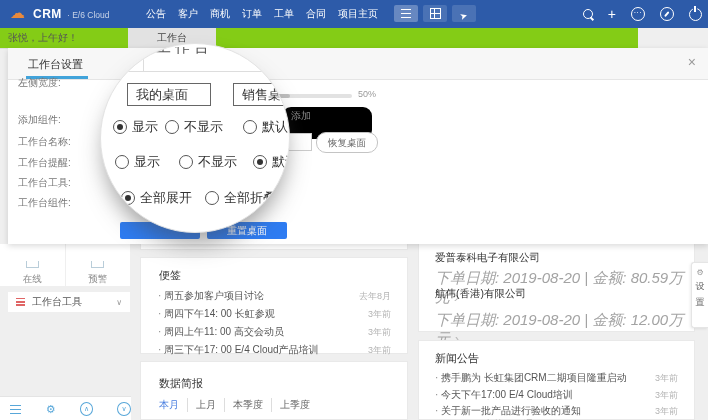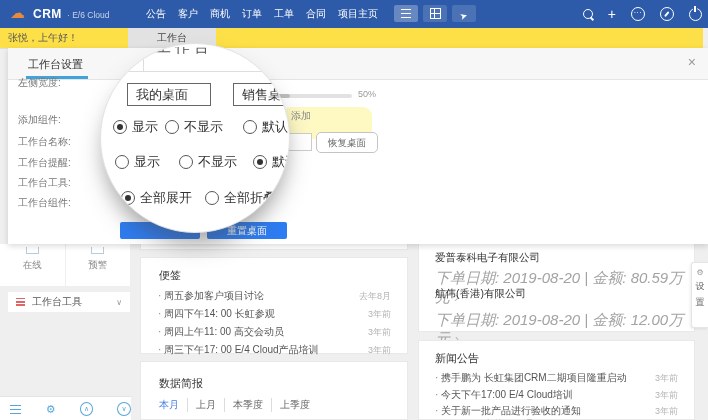--- a/index.html
+++ b/index.html
@@ -23,52 +23,52 @@
   #rightico{position:absolute;right:6px;top:0;height:28px;display:flex;align-items:center;gap:15px;}
   .i-search{position:relative;width:8px;height:8px;border:1.5px solid #fff;border-radius:50%;}
   .i-search::after{content:"";position:absolute;left:7px;top:7px;width:1.5px;height:4px;background:#fff;transform:rotate(-45deg);}
   .i-plus{color:#fff;font-size:14px;line-height:14px;font-weight:400;}
   .i-msg{width:12px;height:12px;border:1px solid #fff;border-radius:50%;color:#fff;font-size:7px;line-height:10px;text-align:center;letter-spacing:.5px;}
   .i-phone{position:relative;width:12px;height:12px;border:1px solid #fff;border-radius:50%;}
   .i-phone::before{content:"";position:absolute;left:5px;top:3px;width:1.5px;height:5.5px;background:#fff;transform:rotate(40deg);border-radius:1px;}
   .i-power{position:relative;width:11px;height:11px;border:1.5px solid #fff;border-radius:50%;}
   .i-power::before{content:"";position:absolute;left:4.2px;top:-3px;width:1.5px;height:6px;background:#fff;box-shadow:0 0 0 1.2px #2d5ba9;}
   
-  #greetbar{position:absolute;left:0;top:28px;width:703px;height:20px;background:#fde047;border-bottom:1px solid #dedede;z-index:5;}
+  #greetbar{position:absolute;left:0;top:28px;width:638px;height:20px;background:#84cc16;border-bottom:1px solid #dedede;z-index:5;}
   #greeting{position:absolute;left:8px;top:0;font-size:10px;color:#555;line-height:20px;}
   #wtab{position:absolute;left:128px;top:0;width:88px;height:20px;background:#e2e2e2;font-size:10px;color:#444;text-align:center;line-height:20px;}
   
   #panel{position:absolute;left:8px;top:48px;width:700px;height:196px;background:#fff;box-shadow:0 2px 6px rgba(0,0,0,.15);z-index:10;}
   #panelhead{position:absolute;left:0;top:0;right:0;height:31px;background:#f7f7f7;border-bottom:1px solid #e5e5e5;}
   #paneltab{position:absolute;left:20px;top:9px;font-size:11px;color:#333;}
   #tabline{position:absolute;left:18px;top:28px;width:62px;height:3px;background:#41a3da;}
   .close-x{position:absolute;right:12px;top:6px;font-size:14px;color:#999;cursor:default;}
   .flabel{position:absolute;left:10px;font-size:10px;color:#777;white-space:nowrap;}
   #slider{position:absolute;left:220px;top:46px;width:124px;height:4px;background:#e2e2e2;border-radius:2px;}
   #sliderfill{width:50%;height:4px;background:#bdbdbd;border-radius:2px;}
   #sliderpct{position:absolute;left:350px;top:41px;font-size:9px;color:#999;}
-  #addpill{position:absolute;left:274px;top:59px;width:90px;height:32px;background:#fef9c3;border-radius:9px;font-size:10px;color:#888;line-height:18px;padding-left:9px;box-sizing:border-box;}
+  #addpill{position:absolute;left:274px;top:59px;width:90px;height:32px;background:#000000;border-radius:9px;font-size:10px;color:#888;line-height:18px;padding-left:9px;box-sizing:border-box;}
   #nameinput{position:absolute;left:272px;top:85px;width:30px;height:16px;border:1px solid #ccc;background:#fff;}
-  #restorebtn{position:absolute;left:308px;top:84px;width:60px;height:19px;border:1px solid #c4c4c4;border-radius:5px;background:#fff;font-size:9.5px;color:#666;text-align:center;line-height:19px;}
+  #restorebtn{position:absolute;left:308px;top:84px;width:60px;height:19px;border:1px solid #c4c4c4;border-radius:10px;background:#fff;font-size:9.5px;color:#666;text-align:center;line-height:19px;}
   .bluebtn{position:absolute;top:174px;width:80px;height:17px;background:#2e7cf2;border-radius:2px;color:#fff;font-size:10px;text-align:center;line-height:17px;}
   
   #lens{position:absolute;left:100px;top:43px;width:190px;height:190px;border-radius:50%;background:#fff;border:1px solid #e3e3e3;box-shadow:0 14px 22px -4px rgba(70,70,70,.5);overflow:hidden;z-index:50;box-sizing:border-box;}
   .clipwrap{position:absolute;left:55px;top:3px;width:90px;height:19px;overflow:hidden;}
   .cliptext{display:block;margin-top:-9px;font-size:15px;color:#555;letter-spacing:4px;}
   .lens-hline{position:absolute;left:0;right:0;top:27px;height:1px;background:#ddd;}
   .lens-vline{position:absolute;left:42px;top:11px;width:1px;height:16px;background:#ddd;}
   .dtab{position:absolute;top:39px;height:23px;border:1.5px solid #666;background:#fff;font-size:13px;color:#333;line-height:21px;padding-left:8px;box-sizing:border-box;white-space:nowrap;overflow:hidden;}
   .opt{position:absolute;display:flex;align-items:center;white-space:nowrap;}
   .radio{position:relative;width:12px;height:12px;border:1.5px solid #555;border-radius:50%;margin-right:5px;flex:none;background:#fff;}
   .radio.sel::after{content:"";position:absolute;left:3px;top:3px;width:6px;height:6px;border-radius:50%;background:#333;}
   .olabel{font-size:13px;color:#333;}
   
   .card{position:absolute;background:#fff;border:1px solid #e9e9e9;box-sizing:border-box;}
   #cells{position:absolute;left:0;top:244px;width:130px;height:42px;background:#fff;display:flex;z-index:1;}
-  .cell{flex:1;display:flex;flex-direction:column;align-items:center;border-right:1px solid #efefef;}
+  .cell{flex:1;display:flex;flex-direction:column;align-items:center;border-right:1px solid #efefef;justify-content:flex-end;}
   .cell:last-child{border-right:none;}
   .icon-frag{width:11px;height:6px;border:1px solid #b9cdd9;border-top:none;margin-top:3px;}
   .cell-label{font-size:9.5px;color:#888;margin-top:5px;}
   #toolshdr{position:absolute;left:8px;top:292px;width:122px;height:20px;background:#fff;display:flex;align-items:center;z-index:1;}
   .i-redbars{width:9px;height:8px;margin-left:8px;background:repeating-linear-gradient(to bottom,#e06565 0 1.5px,transparent 1.5px 3.2px);}
   #toolshdr .hdr-label{font-size:10px;color:#555;margin-left:7px;flex:1;}
   .i-chevdown{font-size:8px;color:#999;margin-right:8px;}
   #sidebtm{position:absolute;left:0;top:396px;width:131px;height:24px;background:#fff;border-top:1px solid #e4e4e4;display:flex;align-items:center;z-index:1;}
   .i-bluebars{width:11px;height:9px;margin-left:10px;background:repeating-linear-gradient(to bottom,#58a7d9 0 1.5px,transparent 1.5px 3.8px);}
   .i-gear{font-size:11px;color:#58a7d9;margin-left:25px;line-height:11px;}

